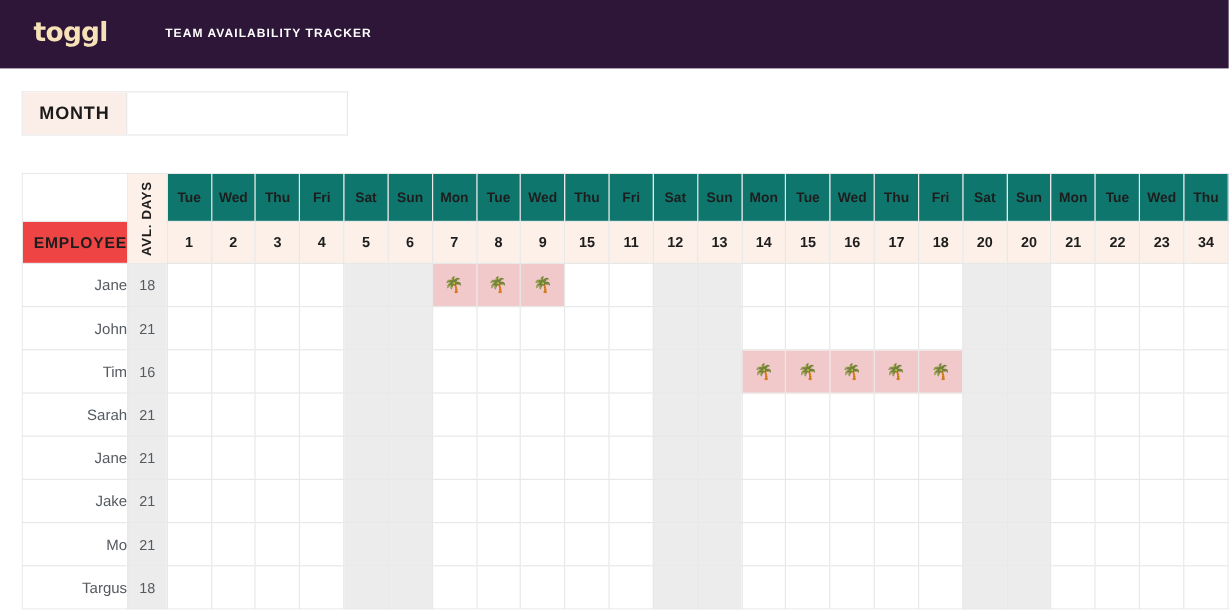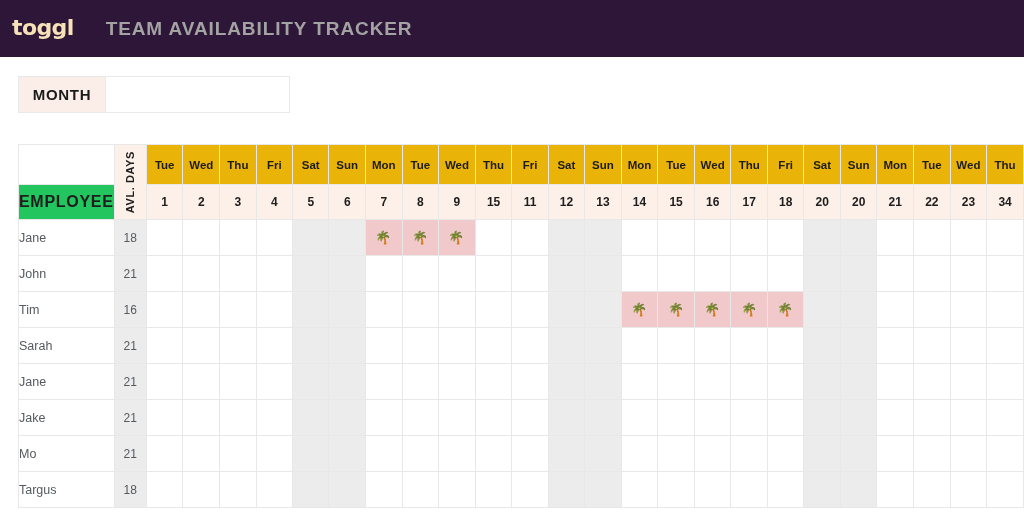--- a/index.html
+++ b/index.html
@@ -9,37 +9,37 @@
     font-family:"Liberation Sans", sans-serif;
     -webkit-font-smoothing:antialiased;
   }
 
   
   .topbar{
     height:57px;width:1024px;
     background:#2d1637;
     display:flex;align-items:center;
     box-sizing:border-box;
-    padding-left:12px;
+    padding-left:28px;
   }
   .logo{
     color:#f7e2b8;
     font-size:22px;
     font-weight:bold;
     letter-spacing:-0.6px;
     font-family:"DejaVu Sans", sans-serif;
     line-height:1;
     margin-top:-2px;
   }
   .app-title{
-    color:#a3a3a3;
-    font-size:19px;
+    color:#ffffff;
+    font-size:10px;
     font-weight:bold;
     letter-spacing:0.9px;
-    margin-left:32px;
+    margin-left:48px;
   }
 
   
   .month-row{
     margin-top:19px;
     margin-left:18px;
     display:flex;
     height:37px;
     width:272px;
     border:1px solid #e9e9e9;
@@ -78,21 +78,21 @@
     box-sizing:border-box;
   }
 
   col.c-emp{width:88px;}
   col.c-avl{width:33px;}
   col.c-day{width:37px;}
 
   
   th.dow{
     height:40px;
-    background:#eab308;
+    background:#0f766e;
     font-size:11.5px;
     font-weight:bold;
     color:#1d1d1d;
     text-align:center;
     vertical-align:middle;
   }
   th.daynum{
     height:35px;
     background:#fcf0e9;
     font-size:12px;
@@ -101,22 +101,22 @@
     text-align:center;
     vertical-align:middle;
   }
   th.corner-blank{
     background:#ffffff;
     border-top:none;
     border-left:none;
     border-right:1px solid #e8e8e8;
   }
   th.emp-head{
-    background:#22c55e;
-    font-size:16px;
+    background:#ef4444;
+    font-size:13px;
     font-weight:bold;
     letter-spacing:0.7px;
     color:#1d1d1d;
     text-align:right;
     padding-right:14px;
     vertical-align:middle;
   }
   th.avl-head{
     background:#fcf0e9;
     vertical-align:middle;
@@ -134,21 +134,21 @@
     white-space:nowrap;
     margin:0 auto;
   }
 
   
   td.emp{
     height:36px;
     background:#ffffff;
     font-size:12.5px;
     color:#555a60;
-    text-align:left;
+    text-align:right;
     padding-right:14px;
     vertical-align:middle;
   }
   td.avl{
     height:36px;
     background:#ececec;
     font-size:12px;
     color:#555a60;
     text-align:center;
     vertical-align:middle;

